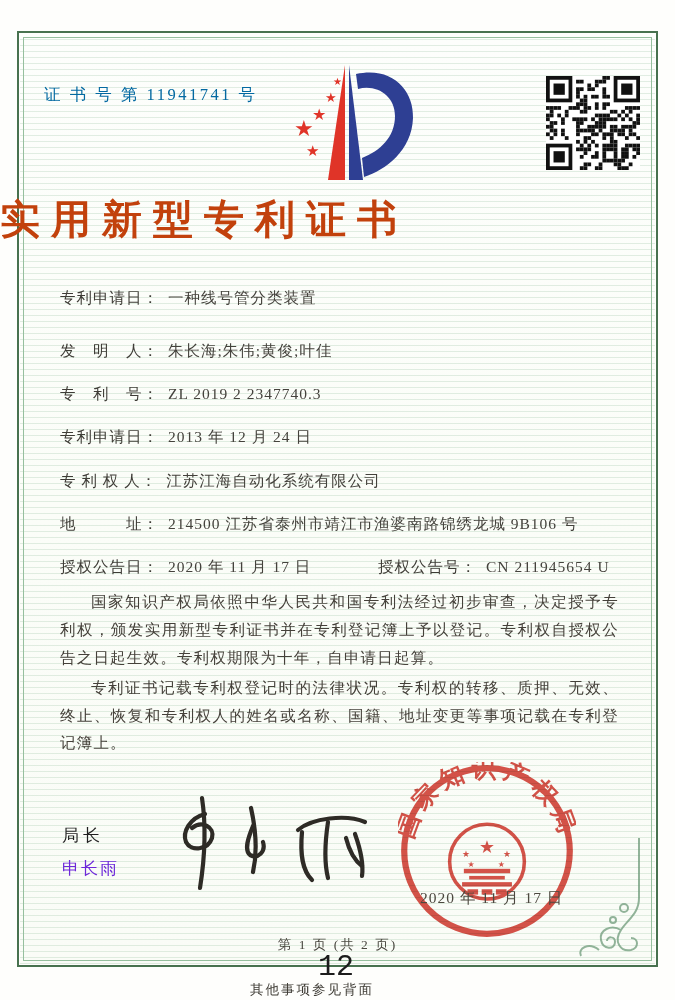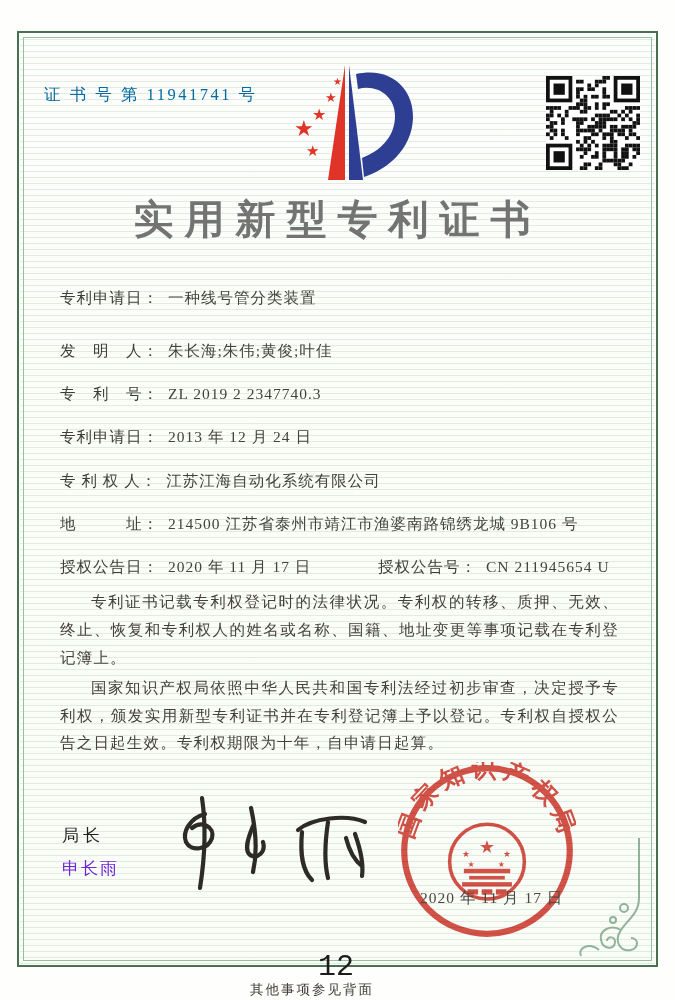--- a/index.html
+++ b/index.html
@@ -26,22 +26,22 @@
     position:absolute;left:23px;top:37px;right:23px;bottom:39px;
     border:1px solid #96bf9e;pointer-events:none;
   }
   .cert-no{
     position:absolute;left:44px;top:84px;
     font-size:16.5px;color:#0369a1;letter-spacing:2.5px;
   }
   .logo{position:absolute;left:276px;top:58px;width:140px;height:130px;}
   .qr{position:absolute;left:546px;top:76px;width:94px;height:94px;}
   .title{
-    position:absolute;left:0;right:0;top:192px;text-align:center;
-    font-size:40px;font-weight:700;color:#737373;letter-spacing:11px;
+    position:absolute;left:0;right:0;top:192px;text-align:left;
+    font-size:40px;font-weight:700;color:#c2410c;letter-spacing:11px;
   }
   .fields{position:absolute;left:60px;right:50px;top:0;}
   .frow{position:absolute;left:0;right:0;font-size:15.5px;color:#3e3c36;letter-spacing:1px;white-space:nowrap;}
   .frow .lab{color:#3e3c36;}
   .frow .val{margin-left:9px;color:#44423c;}
   .r0{top:288px}.r1{top:341px}.r2{top:384px}.r3{top:427px}.r4{top:471px}.r5{top:514px}.r6{top:557px}
   .grant-no{position:absolute;left:318px;top:0;}
   .body-text{
     position:absolute;left:60px;right:56px;top:588px;
     font-size:15.5px;line-height:1.8;color:#45413a;letter-spacing:1.2px;
@@ -329,22 +329,22 @@
     </div>
     <div class="frow r6">
       <span class="lab">授权公告日：</span><span class="val">2020 年 11 月 17 日</span>
       <span class="grant-no">
         <span class="lab">授权公告号：</span><span class="val">CN 211945654 U</span>
       </span>
     </div>
   </div>
 
   <div class="body-text">
+    <p>国家知识产权局依照中华人民共和国专利法经过初步审查，决定授予专利权，颁发实用新型专利证书并在专利登记簿上予以登记。专利权自授权公告之日起生效。专利权期限为十年，自申请日起算。</p>
     <p>专利证书记载专利权登记时的法律状况。专利权的转移、质押、无效、终止、恢复和专利权人的姓名或名称、国籍、地址变更等事项记载在专利登记簿上。</p>
-    <p>国家知识产权局依照中华人民共和国专利法经过初步审查，决定授予专利权，颁发实用新型专利证书并在专利登记簿上予以登记。专利权自授权公告之日起生效。专利权期限为十年，自申请日起算。</p>
   </div>
 
   <div class="sig-title">局长</div>
   <div class="sig-name">申长雨</div>
 
   <svg class="sig-ink" viewBox="0 0 235 105">
     <g fill="none" stroke="#2e2b26" stroke-width="4.2" stroke-linecap="round" stroke-linejoin="round">
       <path d="M55,22 C40,26 32,40 36,50 C41,60 58,58 62,46 C65,35 52,28 42,36"></path>
       <path d="M52,6 C55,26 56,58 50,96"></path>
       <path d="M103,34 C98,46 94,58 100,63 C108,67 116,60 113,50"></path>
@@ -386,16 +386,17 @@
   <svg class="flourish" viewBox="0 0 80 120">
     <g fill="none" stroke="#6f9b7a" stroke-width="2">
       <path d="M70,0 L70,60 C70,76 58,82 52,92 C44,104 52,114 62,112 C70,110 70,100 62,100"></path>
       <path d="M52,92 C42,86 30,92 32,102 C34,112 46,112 46,104 C46,98 38,98 38,103"></path>
       <path d="M30,112 C20,104 8,110 12,118"></path>
       <circle cx="55" cy="70" r="4"></circle>
       <circle cx="44" cy="82" r="3"></circle>
     </g>
   </svg>
 
+  <div class="page-info">第 1 页 (共 2 页)</div>
   <div class="stamp-12">12</div>
   <div class="back-note">其他事项参见背面</div>
 
 </div>
 
 </body></html>

